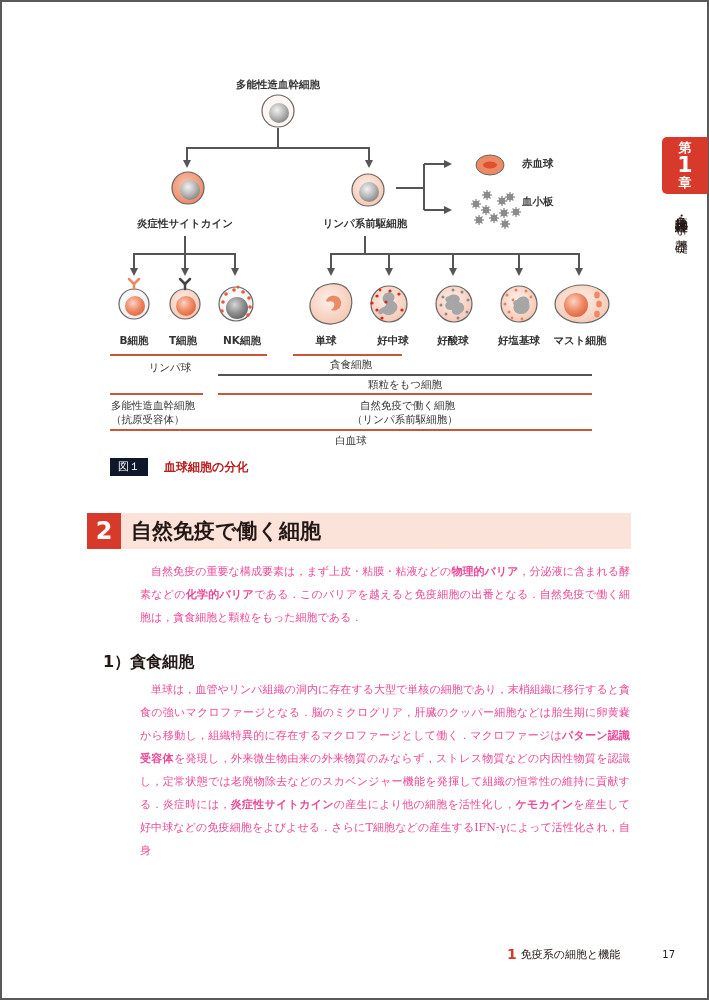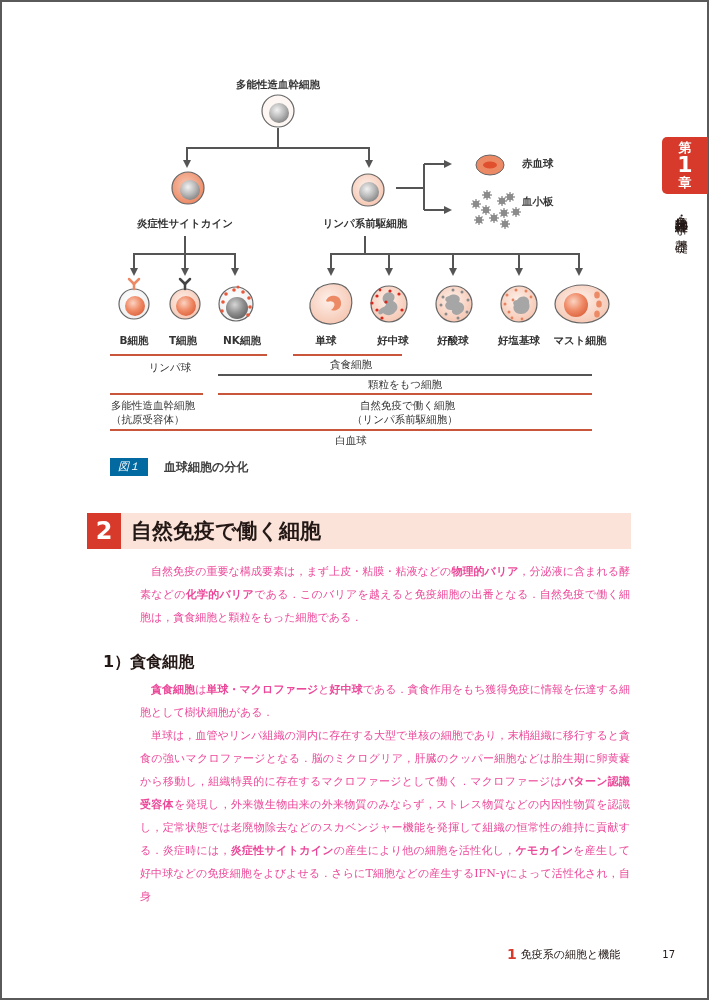--- a/index.html
+++ b/index.html
@@ -11,23 +11,23 @@
     position:absolute; left:0; top:0; width:705px; height:996px;
     border:2px solid #5a5a5a; border-right-width:3px; box-sizing:content-box;
   }
   .diagram { position:absolute; left:0; top:0; width:638px; height:470px; }
   .lbl { position:absolute; font-size:10.5px; font-weight:bold; color:#333; white-space:nowrap; }
   .lbl.c { transform:translateX(-50%); text-align:center; }
   .lbl.n { font-weight:normal; font-size:10.5px; line-height:14px; }
   .lbl.sm { font-weight:normal; }
   .fig-cap { position:absolute; left:110px; top:458px; height:18px; display:flex; align-items:center; }
   .fig-tag {
-    background:#0369a1; color:#fff; font-size:11px; padding:1px 8px; height:16px; line-height:16px;font-style:italic;
-  }
-  .fig-title { margin-left:16px; font-size:12px; font-weight:bold; color:#404040; }
+    background:#0f172a; color:#fff; font-size:11px; padding:1px 8px; height:16px; line-height:16px;
+  }
+  .fig-title { margin-left:16px; font-size:12px; font-weight:bold; color:#b91c1c; }
   .chapter-tab {
     position:absolute; left:662px; top:137px; width:46px; height:57px;
     background:#d7392a; border-radius:5px 0 0 5px; color:#fff; text-align:center;
     font-weight:bold;
   }
   .chapter-tab .c1 { font-size:13px; line-height:15px; margin-top:3px; }
   .chapter-tab .c2 { font-size:22px; line-height:20px; }
   .chapter-tab .c3 { font-size:13px; line-height:15px; }
   .side-title {
     position:absolute; left:672px; top:205px; writing-mode:vertical-rl; font-size:13px;
@@ -313,21 +313,20 @@
   <div class="sec-title">自然免疫で働く細胞</div>
 </div>
 
 <div class="body-text" style="top:560px">
   <p><span>自然免疫の重要な構成要素は，まず上皮・粘膜・粘液などの</span><b>物理的バリア</b><span>，分泌液に含まれる酵素などの</span><b>化学的バリア</b><span>である．このバリアを越えると免疫細胞の出番となる．自然免疫で働く細胞は，貪食細胞と顆粒をもった細胞である．</span></p>
 </div>
 
 <div class="sub-head">1）貪食細胞</div>
 
 <div class="body-text" style="top:678px">
-  <p><b>貪食細胞</b><span>は</span><b>単球・マクロファージ</b><span>と</span><b>好中球</b><span>である．貪食作用をもち獲得免疫に情報を伝達する細胞として樹状細胞がある．</span></p>
   <p><span>単球は，血管やリンパ組織の洞内に存在する大型で単核の細胞であり，末梢組織に移行すると貪食の強いマクロファージとなる．脳のミクログリア，肝臓のクッパー細胞などは胎生期に卵黄嚢から移動し，組織特異的に存在するマクロファージとして働く．マクロファージは</span><b>パターン認識受容体</b><span>を発現し，外来微生物由来の外来物質のみならず，ストレス物質などの内因性物質を認識し，定常状態では老廃物除去などのスカベンジャー機能を発揮して組織の恒常性の維持に貢献する．炎症時には，</span><b>炎症性サイトカイン</b><span>の産生により他の細胞を活性化し，</span><b>ケモカイン</b><span>を産生して好中球などの免疫細胞をよびよせる．さらにT細胞などの産生するIFN-γによって活性化され，自身</span></p>
 </div>
 
 <div class="footer">
   <span class="num">1</span>
   <span>免疫系の細胞と機能</span>
   <span class="page">17</span>
 </div>
 
 </body></html>

